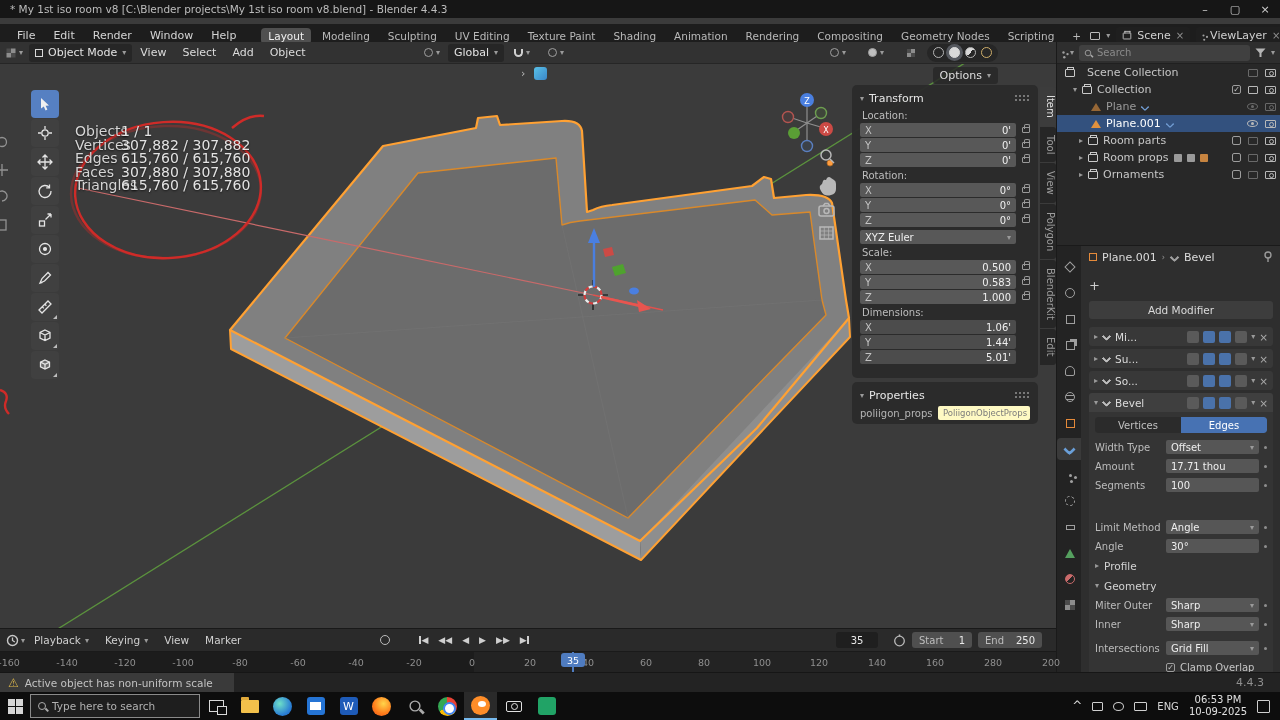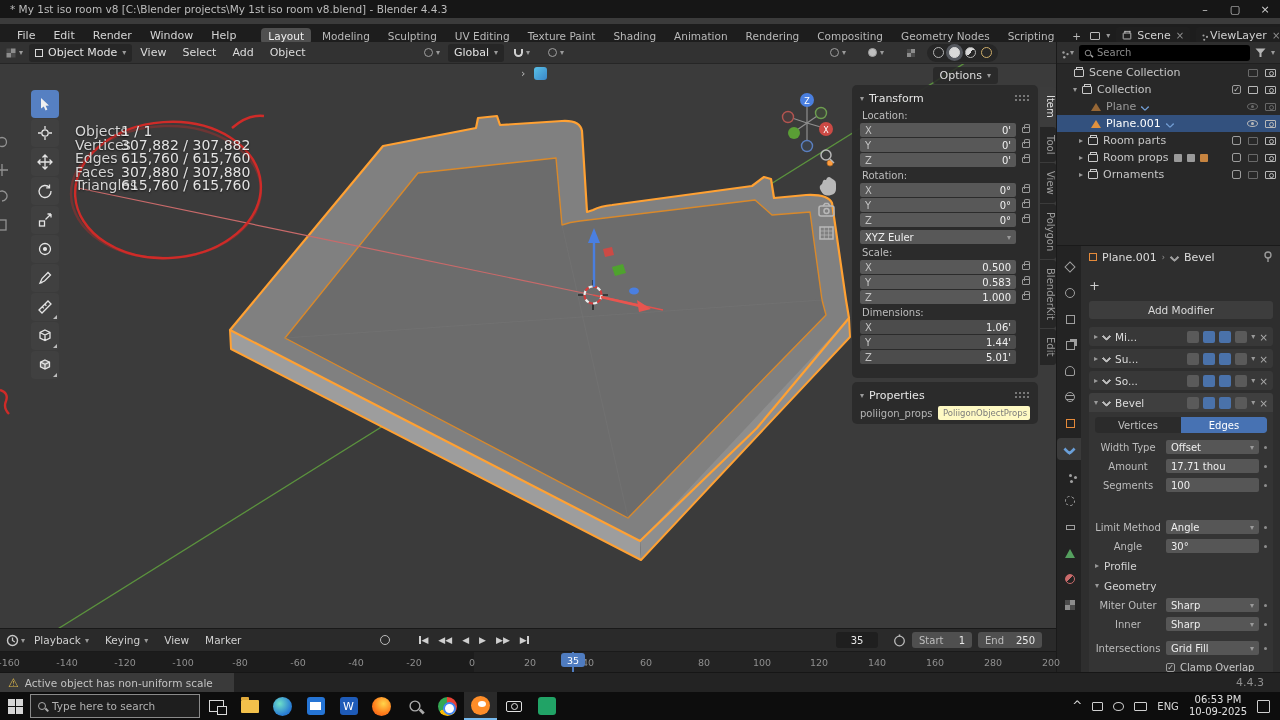--- a/index.html
+++ b/index.html
@@ -49,21 +49,21 @@
   .fld .axn{color:#c3c3c3}
   .lock{width:8px;height:6px;border:1px solid #9a9a9a;border-radius:1px;position:relative;margin-left:2px}
   .lock::before{content:"";position:absolute;top:-4px;left:1px;width:4px;height:4px;border:1px solid #9a9a9a;border-bottom:none;border-radius:2px 2px 0 0}
   .ntabs{position:absolute;left:1040px;top:87px;width:16px;display:flex;flex-direction:column;gap:1px}
   .ntab{writing-mode:vertical-rl;text-orientation:mixed;background:#262626;color:#9c9c9c;font-size:10px;padding:8px 0;border-radius:0 3px 3px 0;text-align:center;width:16px}
   .ntab.active{background:#3c3c3c;color:#e2e2e2}
 
   
   .outliner{position:absolute;left:1056px;top:42px;width:224px;height:203px;background:#282828;border-left:1px solid #1a1a1a}
   .o-head{height:22px;background:#2e2e2e;display:flex;align-items:center;padding:0 5px;gap:5px;border-bottom:1px solid #202020}
-  .srch{flex:1;height:16px;background:#000000;border-radius:3px;display:flex;align-items:center;gap:5px;padding:0 5px;color:#8a8a8a;font-size:10px}
+  .srch{flex:1;height:16px;background:#404040;border-radius:3px;display:flex;align-items:center;gap:5px;padding:0 5px;color:#8a8a8a;font-size:10px}
   .orow{height:17px;display:flex;align-items:center;font-size:11px;color:#c6c6c6;position:relative;padding-right:4px}
   .orow.sel{background:#33517e;color:#fff}
   .box-ic{width:10px;height:8px;border:1px solid #c9c9c9;border-radius:1px;position:relative;flex:none}
   .box-ic::before{content:"";position:absolute;left:1px;top:-3px;width:5px;height:2px;border:1px solid #c9c9c9;border-bottom:none}
   .mesh-ic{width:0;height:0;border-left:5px solid transparent;border-right:5px solid transparent;border-bottom:8px solid #e0913f;flex:none}
   .rspace{margin-left:auto;display:flex;align-items:center;gap:7px}
   .eye{width:11px;height:7px;border:1px solid #b9b9b9;border-radius:50%;position:relative;flex:none}
   .eye::after{content:"";position:absolute;left:3.2px;top:1.2px;width:3px;height:3px;background:#b9b9b9;border-radius:50%}
   .cam{width:11px;height:8px;border:1px solid #b9b9b9;border-radius:1px;position:relative;flex:none}
   .cam::after{content:"";position:absolute;left:3px;top:1.3px;width:3.4px;height:3.4px;border:1px solid #b9b9b9;border-radius:50%}
@@ -87,21 +87,21 @@
   .t-check{width:10px;height:10px;background:conic-gradient(#8d8d8d 0 25%,#4c4c4c 0 50%,#8d8d8d 0 75%,#4c4c4c 0)}
   .pcontent{position:absolute;left:24px;top:0;width:200px;height:427px}
   .p-head{height:22px;display:flex;align-items:center;gap:5px;padding:0 8px;font-size:11px;color:#dcdcdc}
   .addmod{position:absolute;left:8px;top:55px;width:184px;height:18px;background:#3d3d3d;border-radius:3px;display:flex;align-items:center;justify-content:center;color:#dadada;font-size:10.5px}
   .modrow{position:absolute;left:8px;width:184px;height:19px;background:#383838;border-radius:3px;display:flex;align-items:center;gap:4px;padding:0 5px;font-size:10.5px;color:#dcdcdc}
   .tg{width:12px;height:12px;border-radius:2px}
   .bevelbody{position:absolute;left:8px;top:411px;width:184px;height:270px;background:#343434;border-radius:0 0 3px 3px;padding:5px 6px}
   .seg{display:flex;height:16px;border-radius:3px;overflow:hidden;margin-bottom:6px}
   .seg div{flex:1;display:flex;align-items:center;justify-content:center;font-size:10px}
   .brow{display:flex;align-items:center;height:16px;margin-bottom:3px;gap:5px}
-  .blab{width:66px;text-align:center;color:#bcbcbc;font-size:10px;flex:none}
+  .blab{width:66px;text-align:left;color:#bcbcbc;font-size:10px;flex:none}
   .bfld{flex:1;height:14px;background:#565656;border-radius:2px;display:flex;align-items:center;justify-content:space-between;padding:0 5px;font-size:10px;color:#eee}
   .dot{width:3px;height:3px;border-radius:50%;background:#8e8e8e;flex:none}
   .bsec{display:flex;align-items:center;gap:5px;color:#d3d3d3;font-size:10.5px;height:17px;margin-top:3px}
 
   
   .timeline{position:absolute;left:0;top:628px;width:1056px;height:44px;background:#2a2a2a;border-top:1px solid #191919}
   .tl-head{height:22px;display:flex;align-items:center;padding:0 6px;gap:2px}
   .tl-menu{padding:0 7px;color:#d0d0d0;font-size:10.5px;display:flex;align-items:center;gap:4px}
   .media{display:flex;align-items:center;gap:4px;color:#cfcfcf;font-size:9px;margin-left:130px}
   .mbtn{padding:1px 3px;display:flex;align-items:center}
@@ -547,21 +547,21 @@
       <span class="chev">▾</span>
       <div class="srch">
         <span class="mag" style="transform:scale(.8)"></span>
         <span>Search</span>
       </div>
       <svg width="11" height="10">
           <path d="M0.5,0.5 H10.5 L6.5,5 V9 L4.5,9 V5 Z" fill="#b5b5b5"></path>
         </svg>
       <span class="chev">▾</span>
     </div>
-    <div class="orow" style="padding-left:17px;gap:5px">
+    <div class="orow" style="padding-left:8px;gap:12px">
       <span class="box-ic"></span>
       <span>Scene Collection</span>
       <span class="rspace">
           <span class="scr dim"></span>
           <span class="cam"></span>
         </span>
     </div>
     <div class="orow" style="padding-left:16px;gap:5px">
       <span class="chev">▾</span>
       <span class="box-ic"></span>

